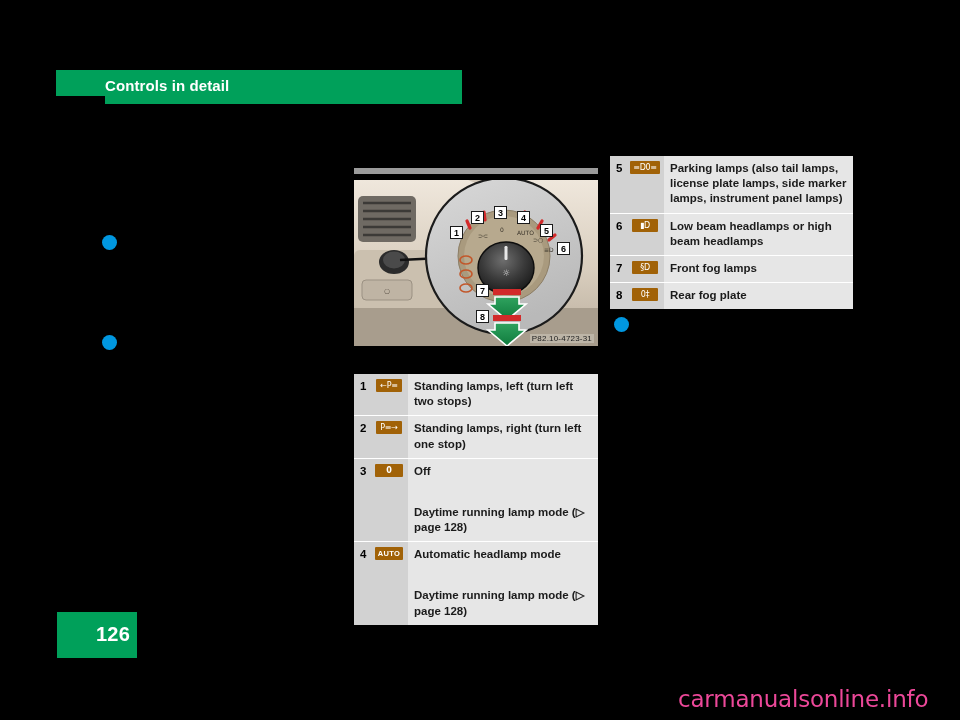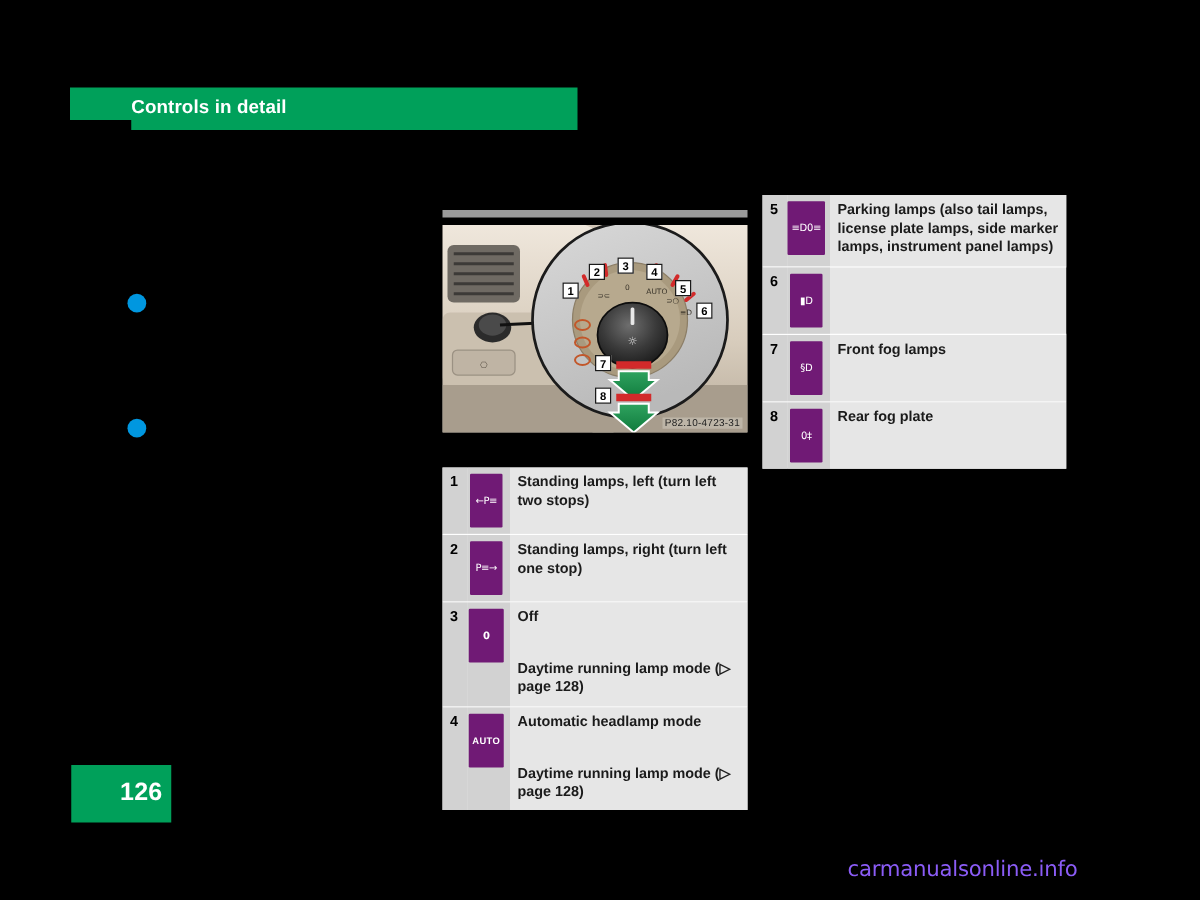--- a/index.html
+++ b/index.html
@@ -73,22 +73,22 @@
     width: 34px; flex: 0 0 34px; background: #D2D2D2;
     padding: 5px 4px 5px 0; display: flex; align-items: flex-start;
     justify-content: center;
   }
   .row-text { flex: 1 1 auto; padding: 5px 6px 6px 6px; background: #E6E6E6; font-weight: bold; }
   .row-text p { margin: 0; }
   .row-text p + p { margin-top: 26px; }
 
   
   .chip {
-    display: inline-block; background: #701a75; color: #FFFFFF;
-    font-size: 8px; line-height: 11px; padding: 16px 3px;
+    display: inline-block; background: #a16207; color: #FFFFFF;
+    font-size: 8px; line-height: 11px; padding: 1px 3px;
     min-width: 26px; text-align: center; border-radius: 1px;
     font-family: "DejaVu Sans", sans-serif; letter-spacing: -0.3px;
     white-space: nowrap;
   }
   .chip.auto { font-size: 7.5px; font-weight: bold; letter-spacing: 0.3px;
                font-family: "Liberation Sans", sans-serif; }
   .chip.zero { font-size: 8px; font-weight: bold; min-width: 28px; }
 
   
   .pagebox {
@@ -97,21 +97,21 @@
   }
   .pagenum {
     position: absolute; left: 0; top: 11px; width: 80px;
     text-align: center; color: #FFFFFF;
     font-size: 20px; font-weight: bold; letter-spacing: 0.2px; margin-left: 16px;
   }
 
   
   .watermark {
     position: absolute; left: 678px; top: 686px;
-    color: #8b5cf6; font-size: 17px; letter-spacing: -0.2px;
+    color: #ec4899; font-size: 23px; letter-spacing: -0.2px;
     font-family: "DejaVu Sans", sans-serif;
   }
 
   
   .sw-callout {
     position: absolute; background: #FFFFFF; border: 1px solid #1a1a1a;
     color: #000; font-size: 9px; font-weight: bold; text-align: center;
     width: 13px; height: 13px; line-height: 12px;
   }
 </style>
@@ -239,20 +239,23 @@
       </div>
       <div class="row-text">
         <p>Parking lamps (also tail lamps, license plate lamps, side marker lamps, instrument panel lamps)</p>
       </div>
     </div>
     <div class="row">
       <div class="row-num">6</div>
       <div class="row-icon">
         <span class="chip">▮D</span>
       </div>
+      <div class="row-text">
+        <p>Low beam headlamps or high beam headlamps</p>
+      </div>
     </div>
     <div class="row">
       <div class="row-num">7</div>
       <div class="row-icon">
         <span class="chip">§D</span>
       </div>
       <div class="row-text">
         <p>Front fog lamps</p>
       </div>
     </div>

